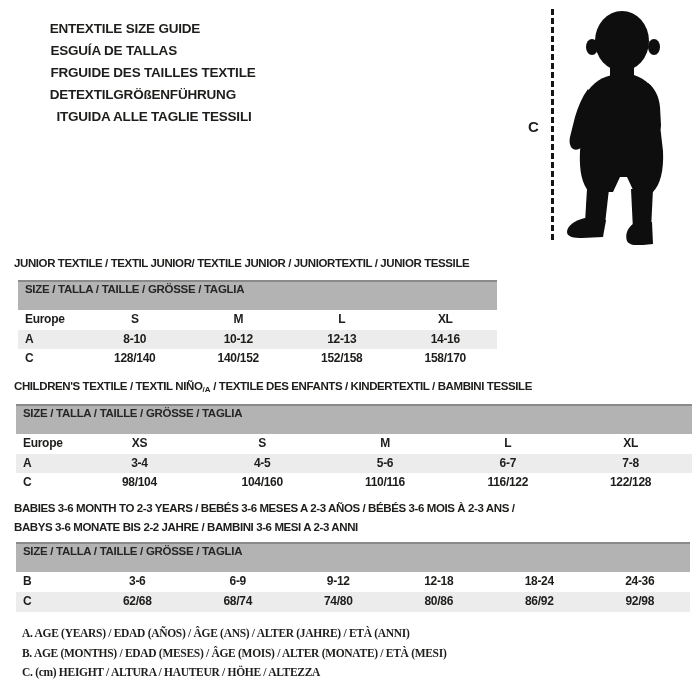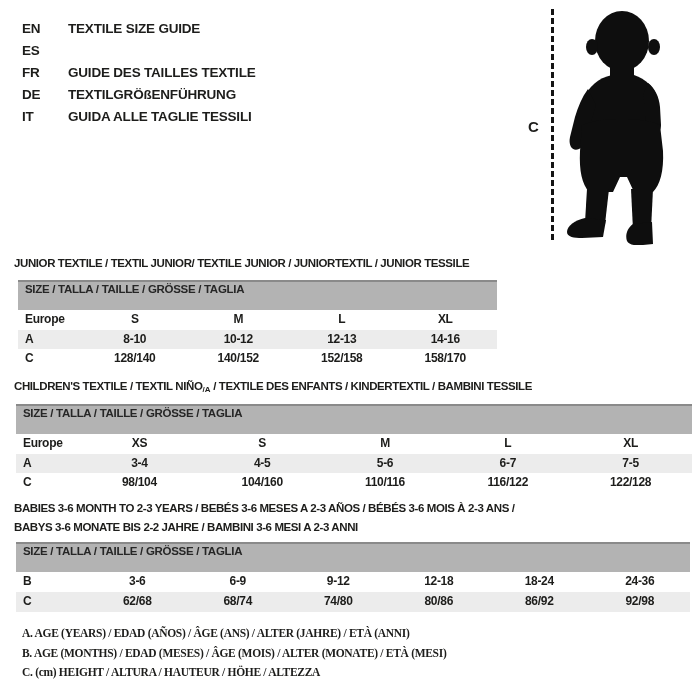--- a/index.html
+++ b/index.html
@@ -2,21 +2,21 @@
 <html><head>
 <meta charset="utf-8">
 <style>
   html,body{margin:0;padding:0;background:#fff;}
   .page{position:relative;width:700px;height:700px;background:#ffffff;overflow:hidden;
         font-family:"Liberation Sans","DejaVu Sans",sans-serif;color:#1d1d1b;}
 
   
   .langs{position:absolute;left:22px;top:18px;}
   .lang-row{display:flex;height:22px;line-height:22px;font-weight:700;font-size:13.5px;letter-spacing:-0.2px;white-space:nowrap;}
-  .lang-code{width:46px;}
+  .lang-code{width:46px;text-align:right;}
 
   
   .measure-c{position:absolute;left:528px;top:118px;font-size:15px;font-weight:700;}
   .dash-line{position:absolute;left:551px;top:9px;height:231px;width:0;border-left:3px dashed #141414;}
   .silhouette{position:absolute;left:556px;top:5px;}
 
   
   .sec-title{position:absolute;left:14px;font-size:11.5px;font-weight:700;letter-spacing:-0.4px;white-space:nowrap;line-height:14px;}
   .sub-a{font-size:8px;vertical-align:-2px;letter-spacing:0;}
 
@@ -49,20 +49,21 @@
 
 <div class="page">
 
   <div class="langs">
     <div class="lang-row">
       <span class="lang-code">EN</span>
       <span class="lang-label">TEXTILE SIZE GUIDE</span>
     </div>
     <div class="lang-row">
       <span class="lang-code">ES</span>
+      <span class="lang-label">GUÍA DE TALLAS</span>
     </div>
     <div class="lang-row">
       <span class="lang-code">FR</span>
       <span class="lang-label">GUIDE DES TAILLES TEXTILE</span>
     </div>
     <div class="lang-row">
       <span class="lang-code">DE</span>
       <span class="lang-label">TEXTILGRÖßENFÜHRUNG</span>
     </div>
     <div class="lang-row">
@@ -128,21 +129,21 @@
       <div class="valcell">M</div>
       <div class="valcell">L</div>
       <div class="valcell">XL</div>
     </div>
     <div class="trow shaded">
       <div class="lblcell">A</div>
       <div class="valcell">3-4</div>
       <div class="valcell">4-5</div>
       <div class="valcell">5-6</div>
       <div class="valcell">6-7</div>
-      <div class="valcell">7-5</div>
+      <div class="valcell">7-8</div>
     </div>
     <div class="trow">
       <div class="lblcell">C</div>
       <div class="valcell">98/104</div>
       <div class="valcell">104/160</div>
       <div class="valcell">110/116</div>
       <div class="valcell">116/122</div>
       <div class="valcell">122/128</div>
     </div>
   </div>

